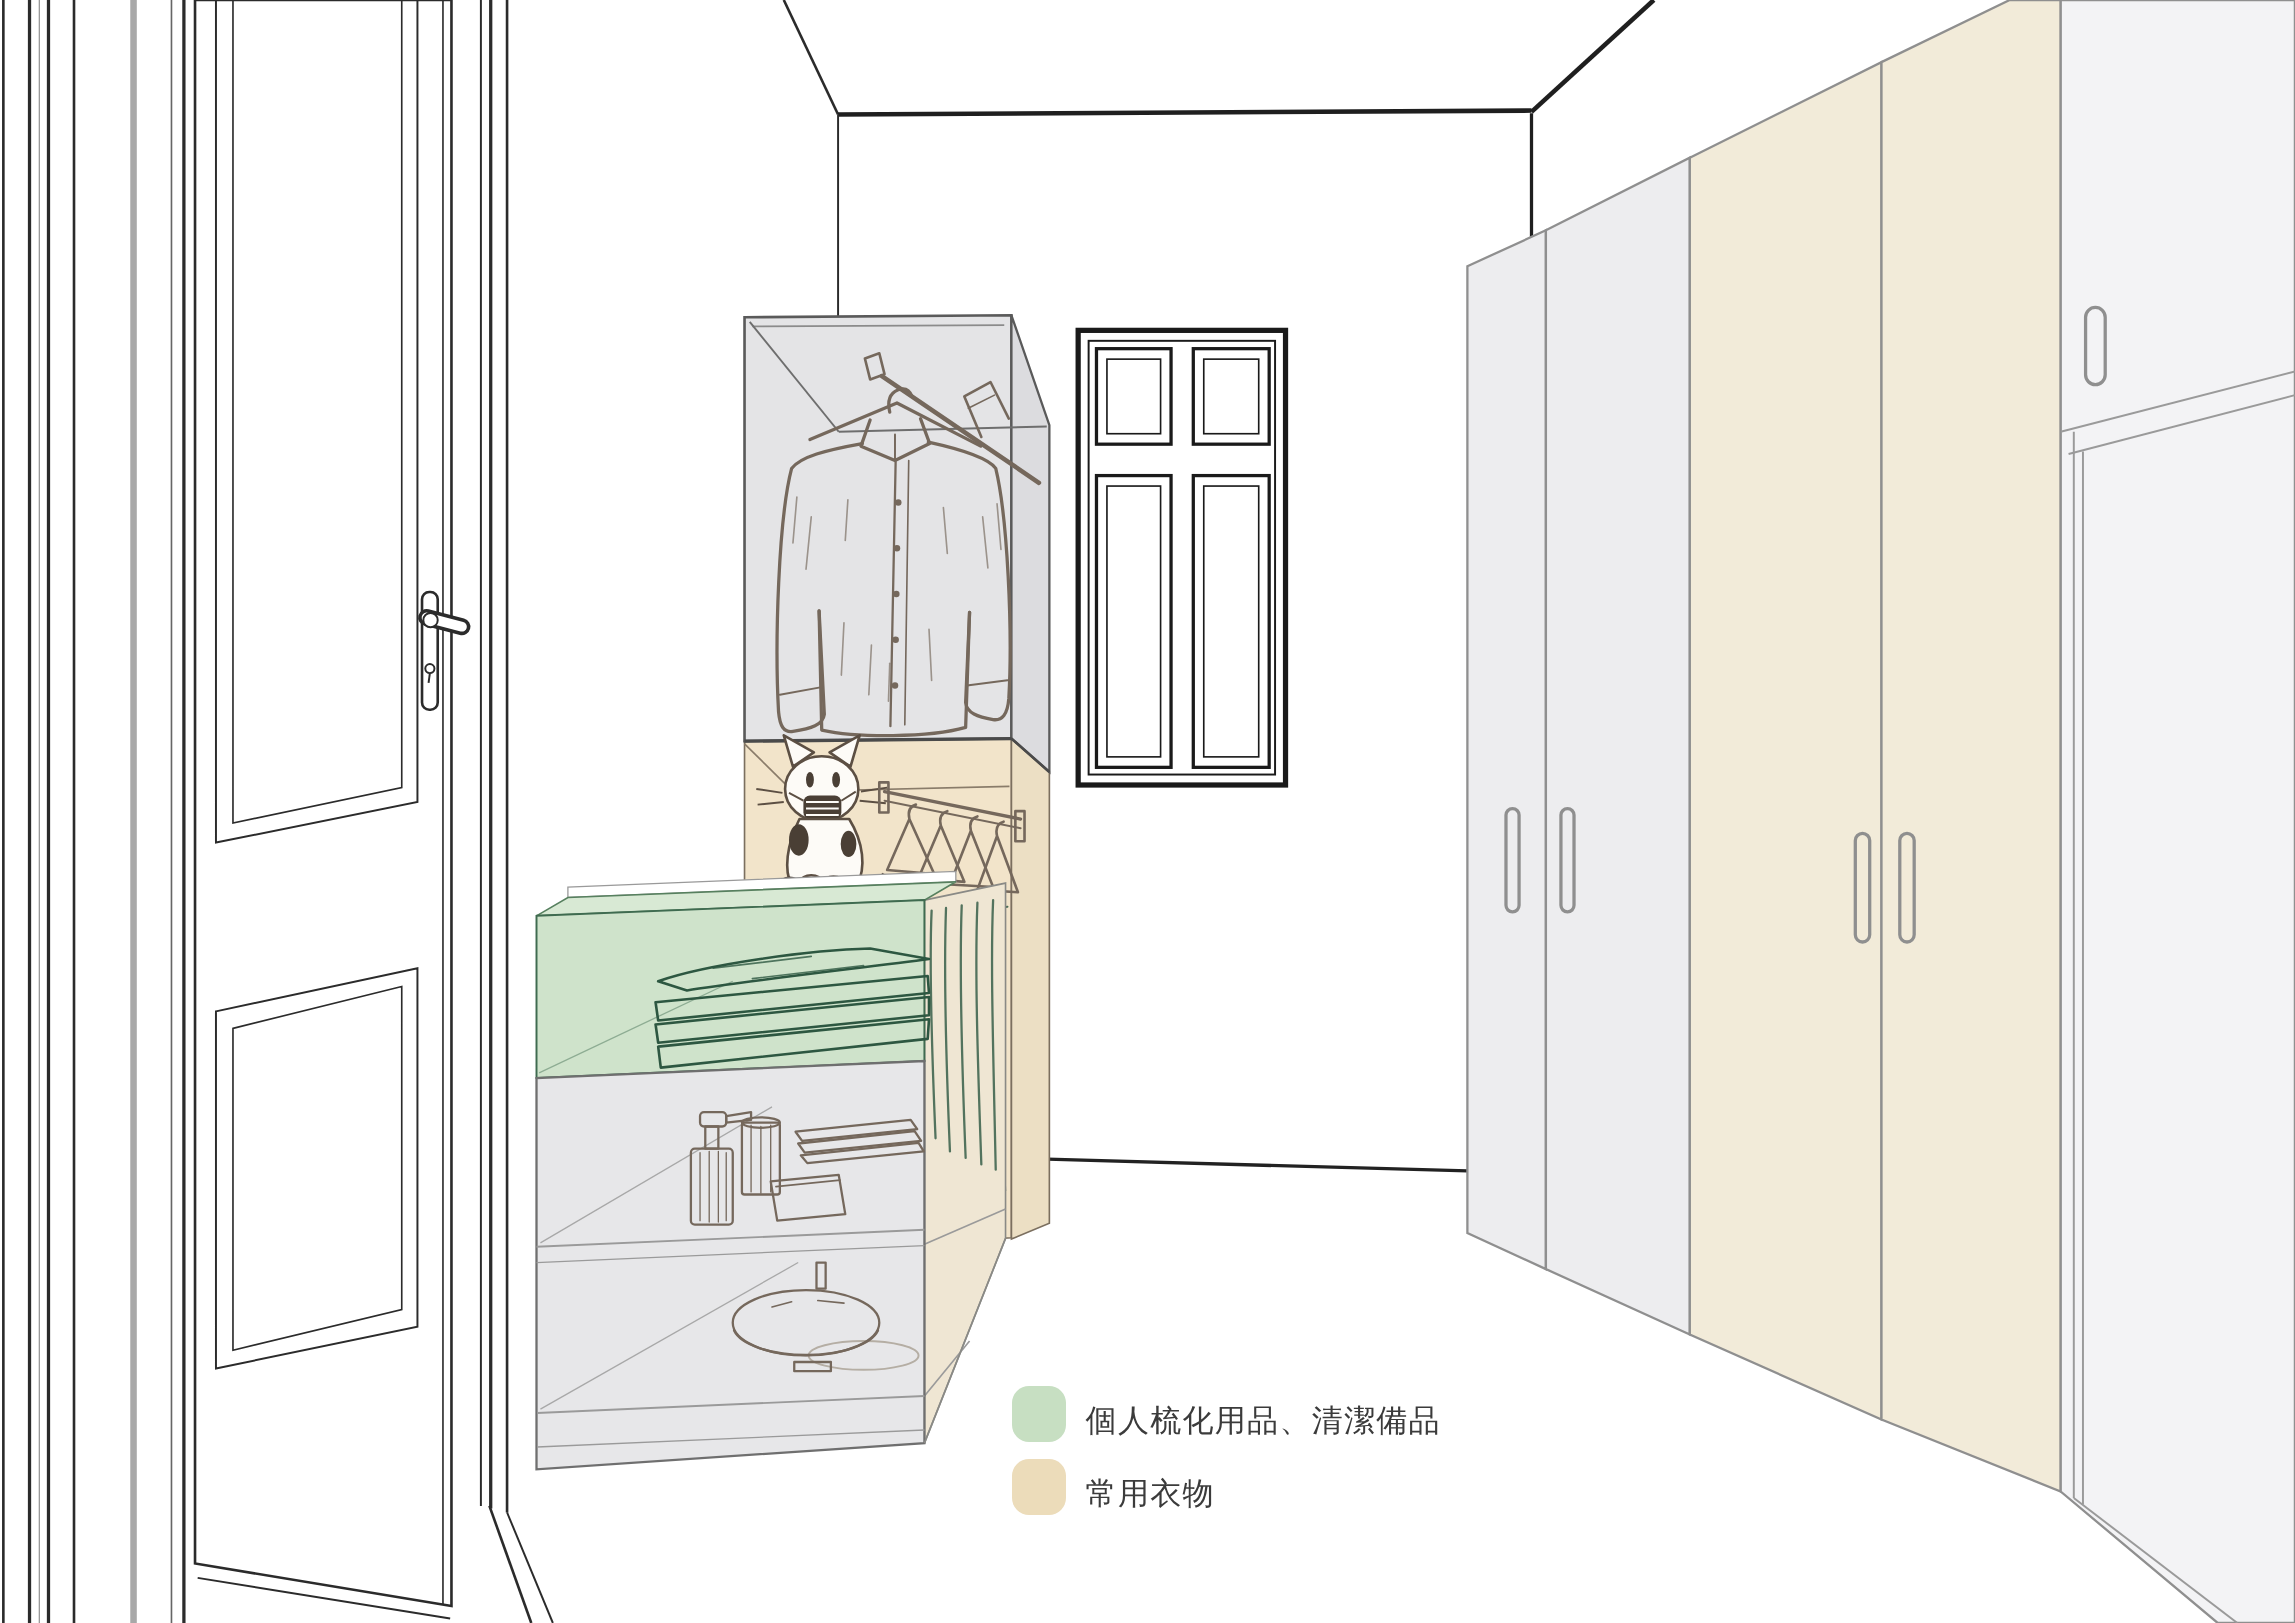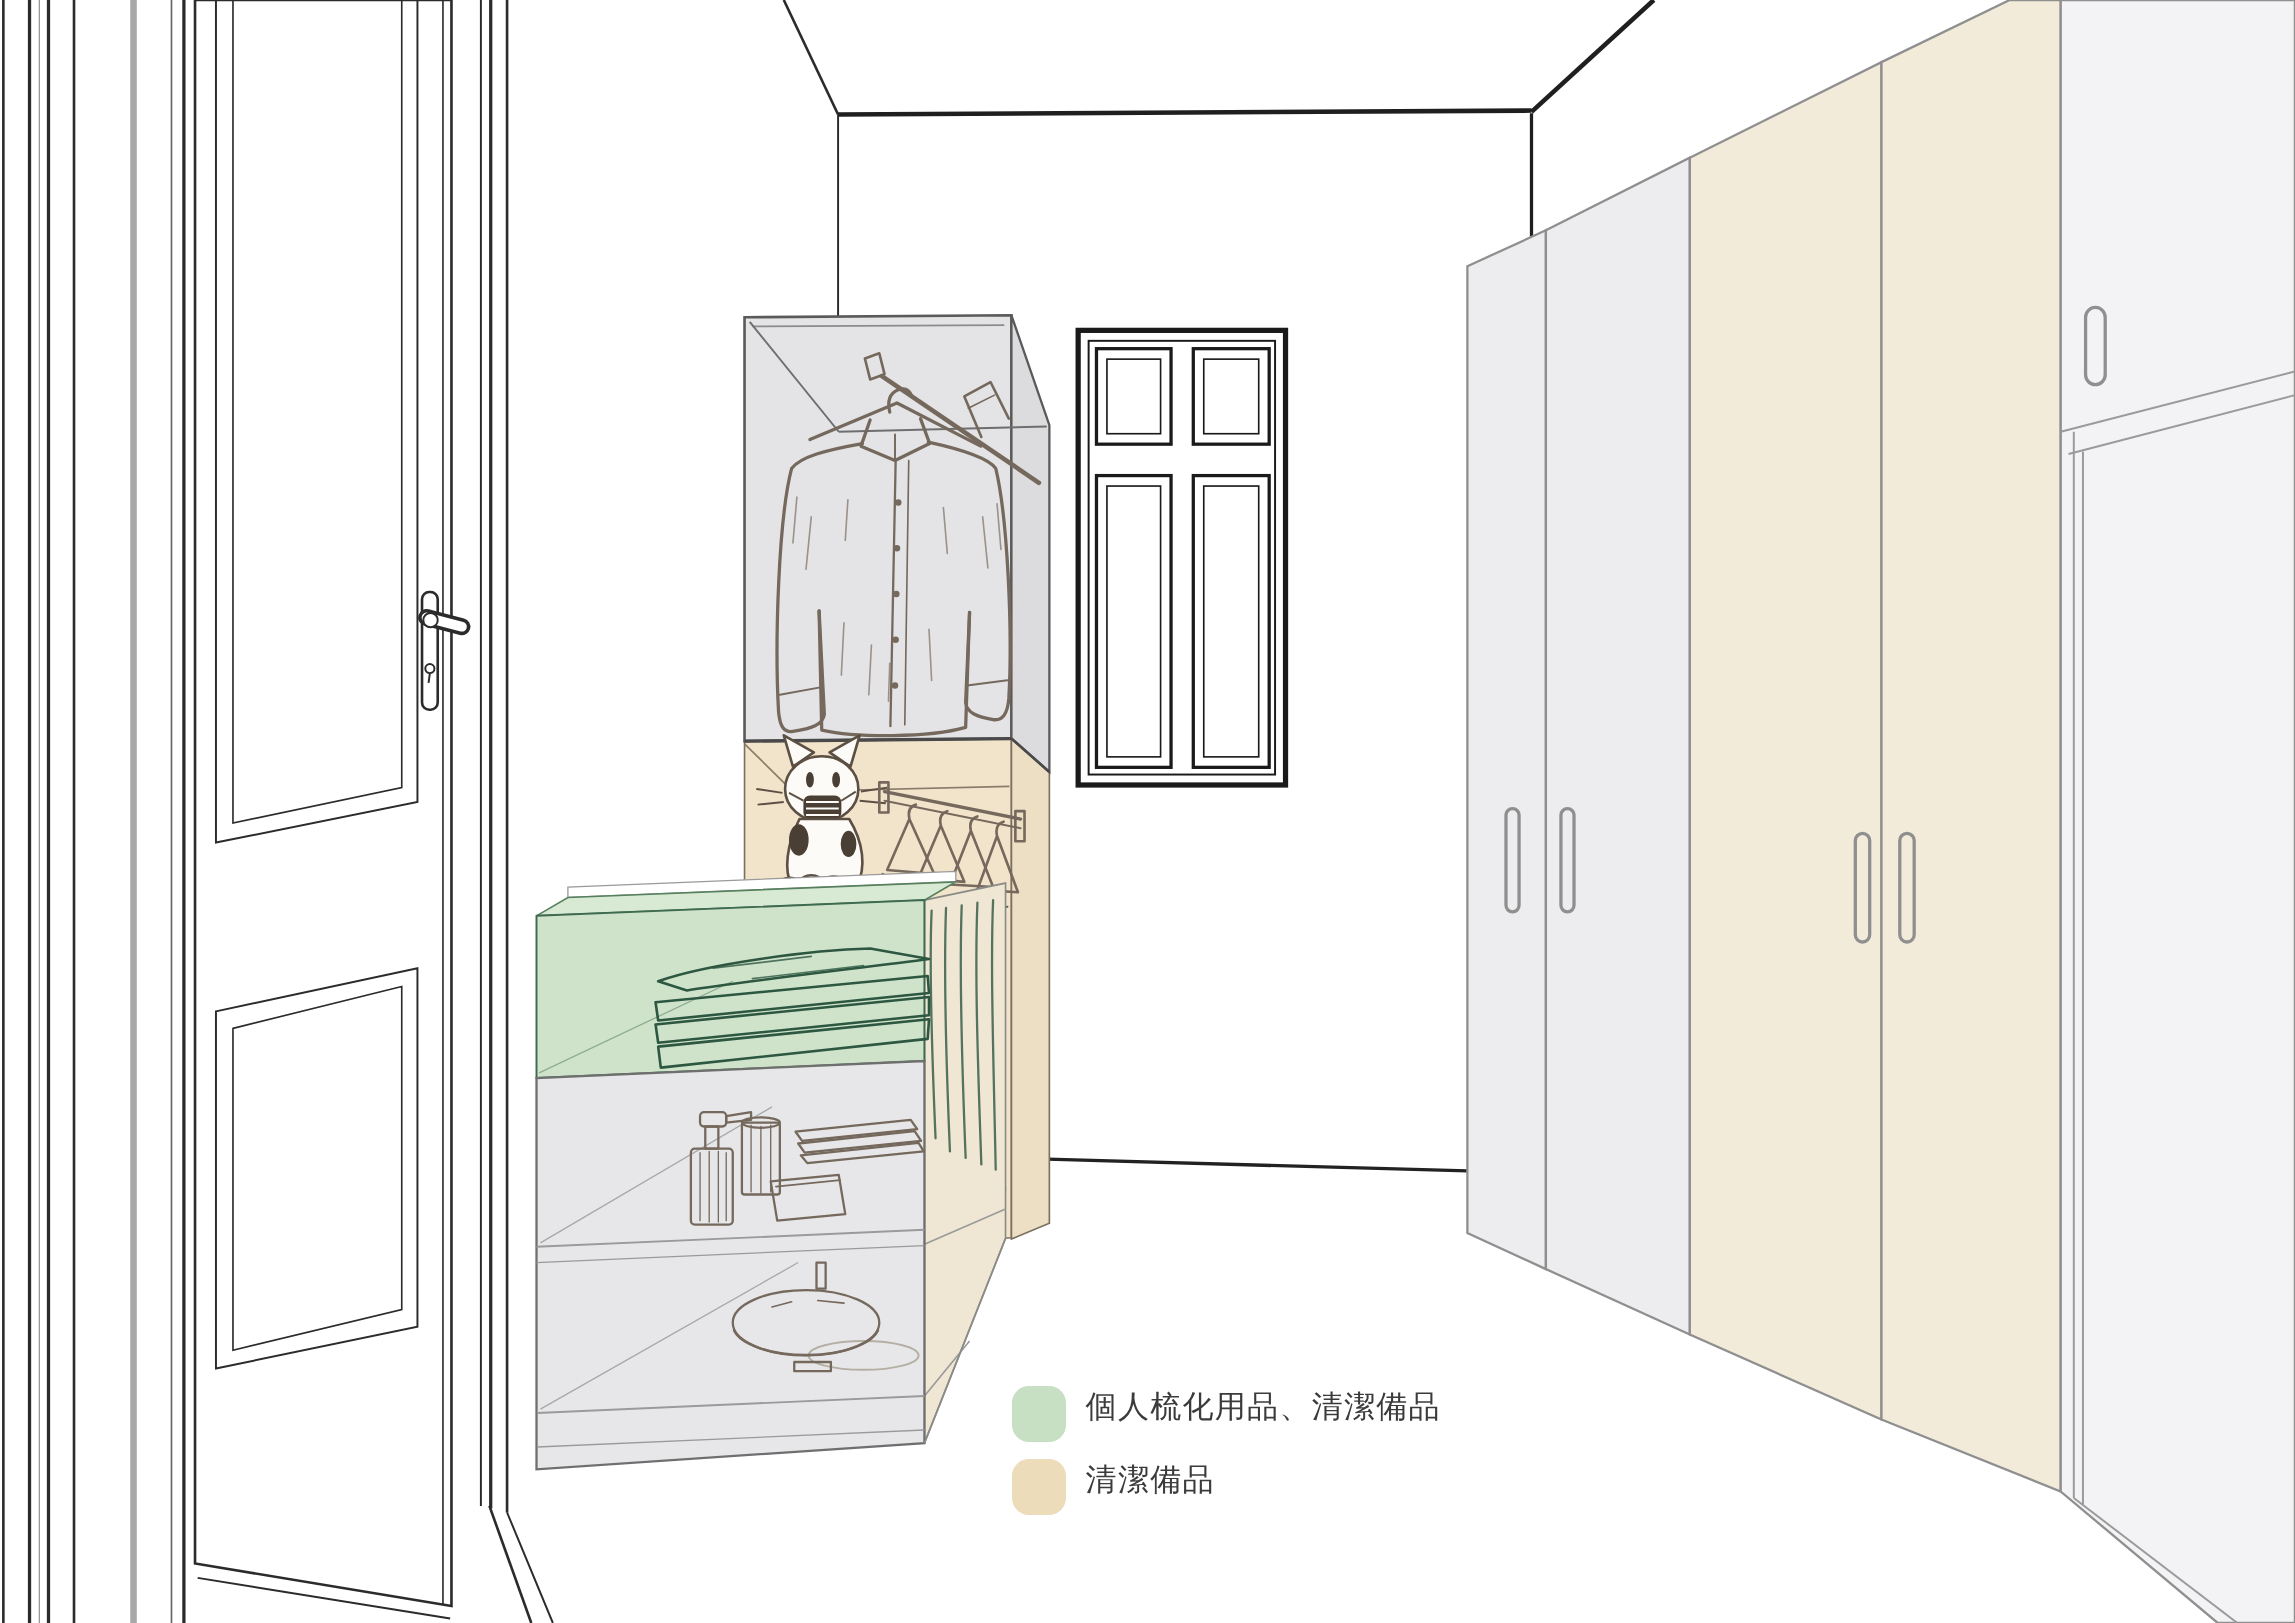--- a/index.html
+++ b/index.html
@@ -7,21 +7,21 @@
        font-family:"Liberation Sans","DejaVu Sans",sans-serif;}
   #scene{position:absolute;left:0;top:0;width:2295px;height:1623px;}
   
   .ld{stroke:#2b2b2b;fill:none;}
   .lg{stroke:#9a9a9a;fill:none;}
   .sk{stroke:#75685c;fill:none;stroke-linecap:round;stroke-linejoin:round;}
   .skg{stroke:#2d5741;fill:none;stroke-linecap:round;stroke-linejoin:round;}
   .win{stroke:#1a1a1a;fill:#ffffff;}
   
   .legend{position:absolute;left:1012px;top:1386px;}
-  .legend-row{display:flex;align-items:flex-start;margin-bottom:17px;height:56px;}
+  .legend-row{display:flex;align-items:flex-end;margin-bottom:17px;height:56px;}
   .swatch{width:54px;height:56px;border-radius:17px;flex:0 0 54px;}
   .legend-label{margin-left:19.6px;font-size:31px;color:#3b3b3b;letter-spacing:1.3px;white-space:nowrap;}
 </style>
 </head>
 <body>
 
 <svg id="scene" viewBox="0 0 3508 2481">
 
   <g>
     <line x1="1198" y1="0" x2="1281" y2="175" class="ld" stroke-width="4"></line>
@@ -260,16 +260,16 @@
   </g>
 </svg>
 
 <div class="legend">
   <div class="legend-row">
     <div class="swatch" style="background-color: rgb(199, 223, 194);"></div>
     <div class="legend-label">個人梳化用品、清潔備品</div>
   </div>
   <div class="legend-row">
     <div class="swatch" style="background-color: rgb(236, 220, 186);"></div>
-    <div class="legend-label">清潔備品</div>
+    <div class="legend-label">常用衣物</div>
   </div>
 </div>
 
 
 </body></html>

